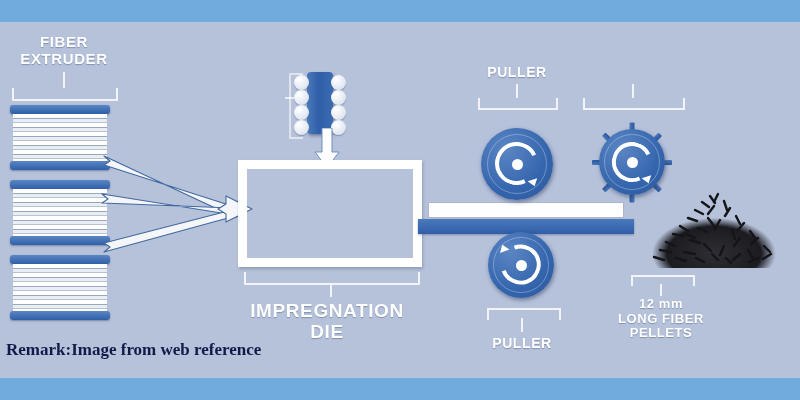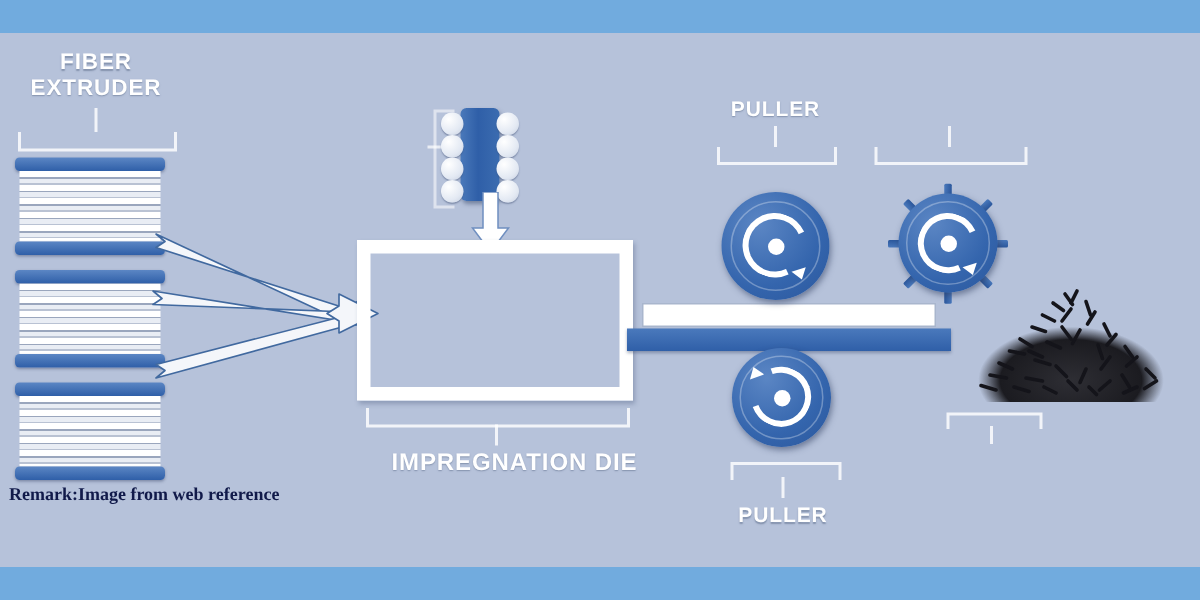--- a/index.html
+++ b/index.html
@@ -147,21 +147,21 @@
   <div class="bead" style="left:331px;top:105px;"></div>
   <div class="bead" style="left:331px;top:120px;"></div>
 
   <svg style="position:absolute;left:312px;top:128px;" width="30" height="42" viewBox="0 0 30 42">
     <path d="M10 0 L20 0 L20 24 L27 24 L15 40 L3 24 L10 24 Z" fill="#ffffff" stroke="#6f8fc0" stroke-width="1"></path>
   </svg>
 
   <div id="die"></div>
   <div class="br-down" style="left:244px;top:272px;width:172px;height:11px;"></div>
   <div class="stem" style="left:330px;top:283px;height:14px;"></div>
-  <div class="lbl" style="left:248px;top:300px;width:190px;font-size:16px;">
+  <div class="lbl" style="left:232px;top:300px;width:190px;font-size:19px;">
     <span>IMPREGNATION DIE</span>
   </div>
 
   <div id="strand"></div>
   <div id="belt"></div>
 
   <div class="lbl" style="left:462px;top:65px;width:110px;font-size:14px;">
     <span>PULLER</span>
   </div>
   <div class="stem" style="left:516px;top:84px;height:14px;"></div>
@@ -245,16 +245,21 @@
           <path d="M56 70 l8 4"></path>
         <path d="M100 66 l-7 6"></path>
           <path d="M74 18 l-6 8"></path>
           <path d="M46 46 l9 4"></path>
       </g>
     </svg>
   </div>
 
   <div class="br-up" style="left:631px;top:275px;width:60px;height:9px;"></div>
   <div class="stem" style="left:660px;top:284px;height:12px;"></div>
-
-  <div class="remark" style="left:6px;top:322px;font-size:12px;">Remark:Image from web reference</div>
+  <div class="lbl" style="left:600px;top:297px;width:122px;font-size:13px;">
+    <div>12 mm</div>
+    <div>LONG FIBER</div>
+    <div>PELLETS</div>
+  </div>
+
+  <div class="remark" style="left:6px;top:340px;font-size:17px;">Remark:Image from web reference</div>
 
 </div>
 
 </body></html>

